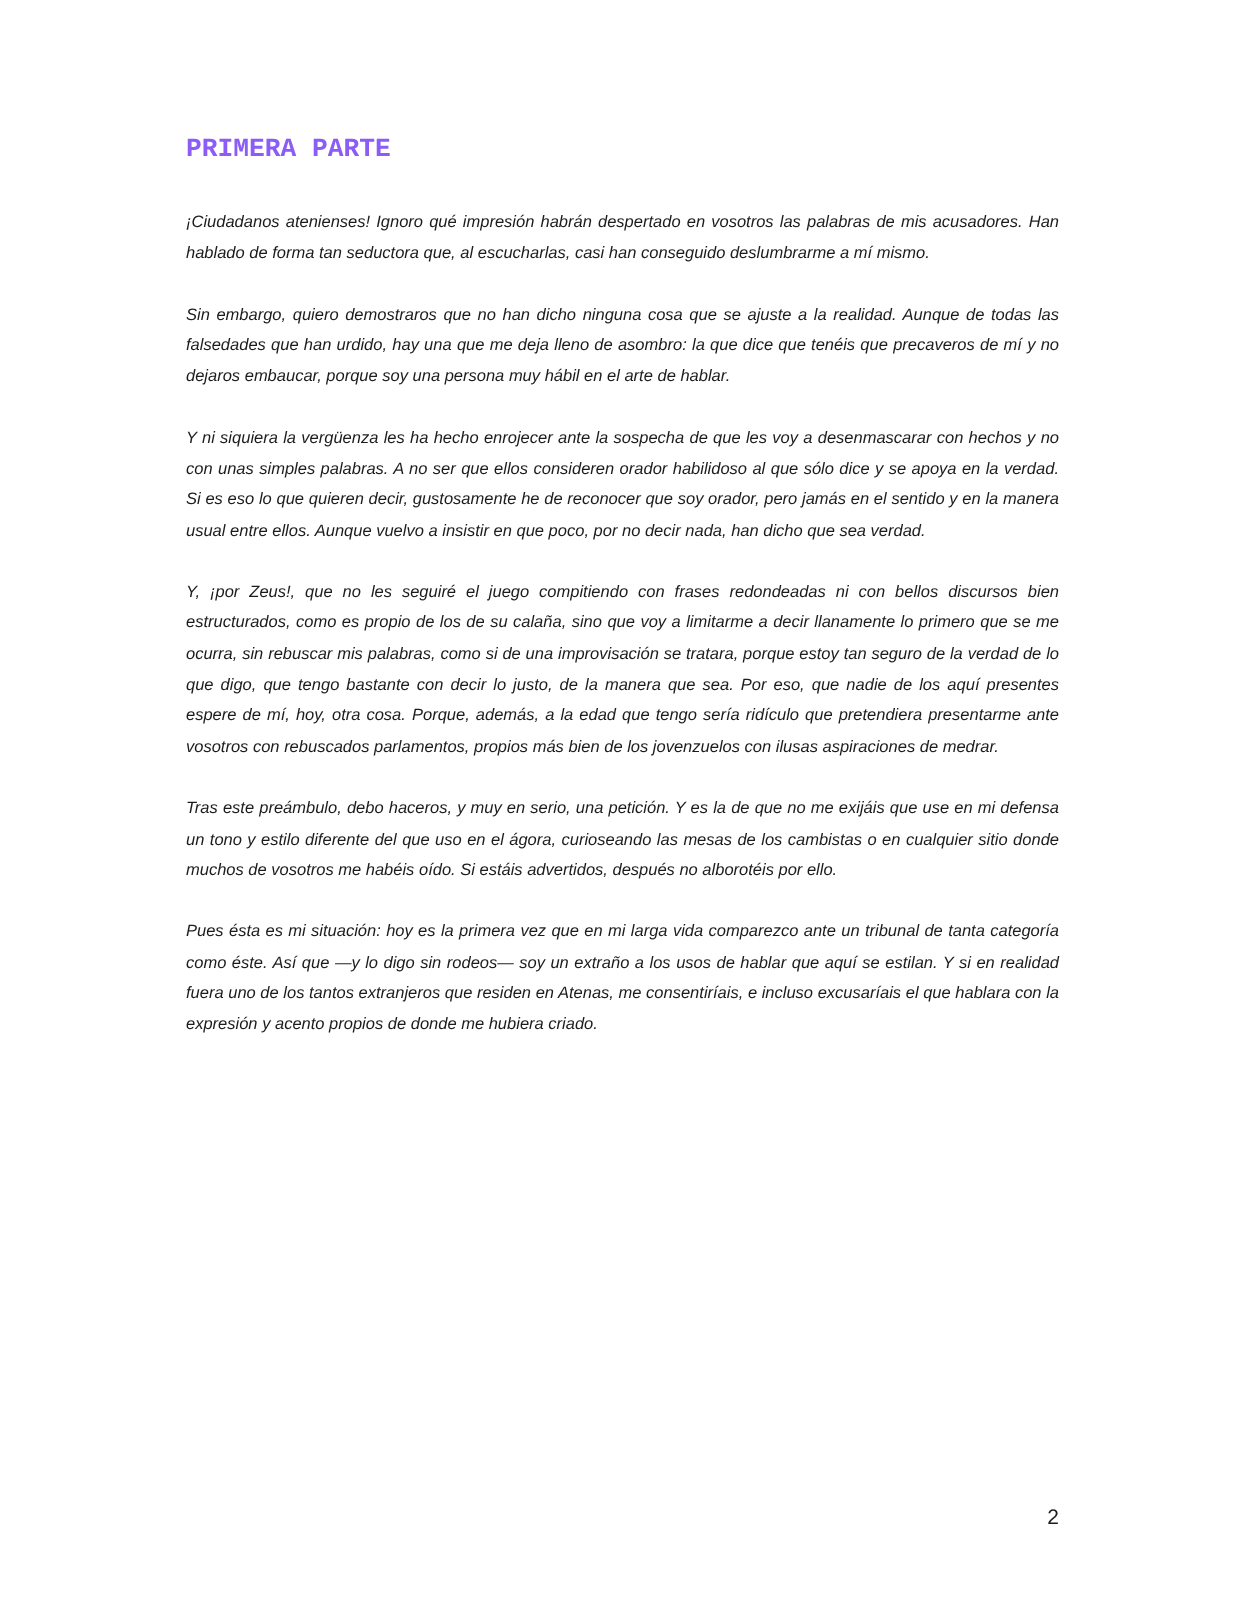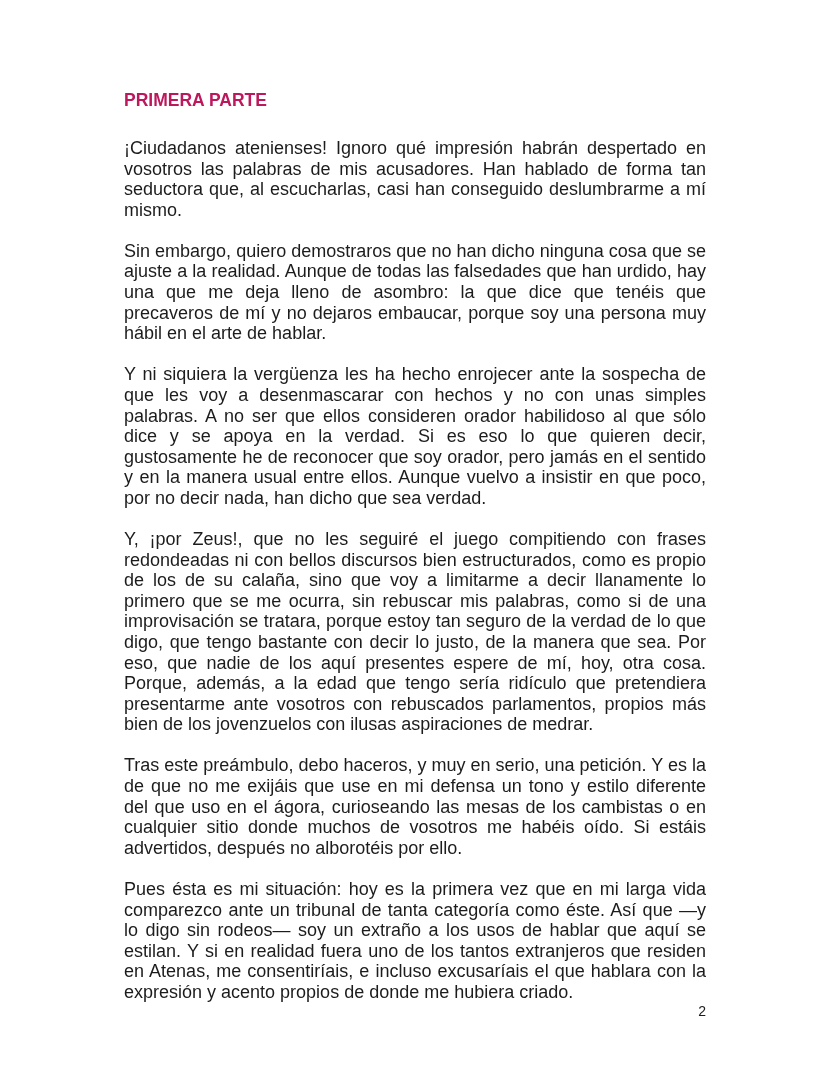--- a/index.html
+++ b/index.html
@@ -16,32 +16,34 @@
   .content {
     position: absolute;
     left: 124px;
     top: 85px;
     width: 582px;
   }
   .doc-title {
     font-size: 17.5px;
     font-weight: 700;
     line-height: 30px;
-    color: #be185d;
+    color: #8b5cf6;
     margin: 0;
+    font-family: Liberation Mono, monospace;
   }
   .body-text {
     margin-top: 23px;
   }
   .body-text p {
     margin: 0 0 20.5px 0;
-    font-size: 18px;
+    font-size: 11px;
     line-height: 20.6px;
     text-align: justify;
     color: #1c1c1c;
+    font-style: italic;
   }
   .page-number {
     position: absolute;
     top: 1003px;
     left: 124px;
     width: 582px;
     text-align: right;
     font-size: 14px;
     color: #1c1c1c;
   }

